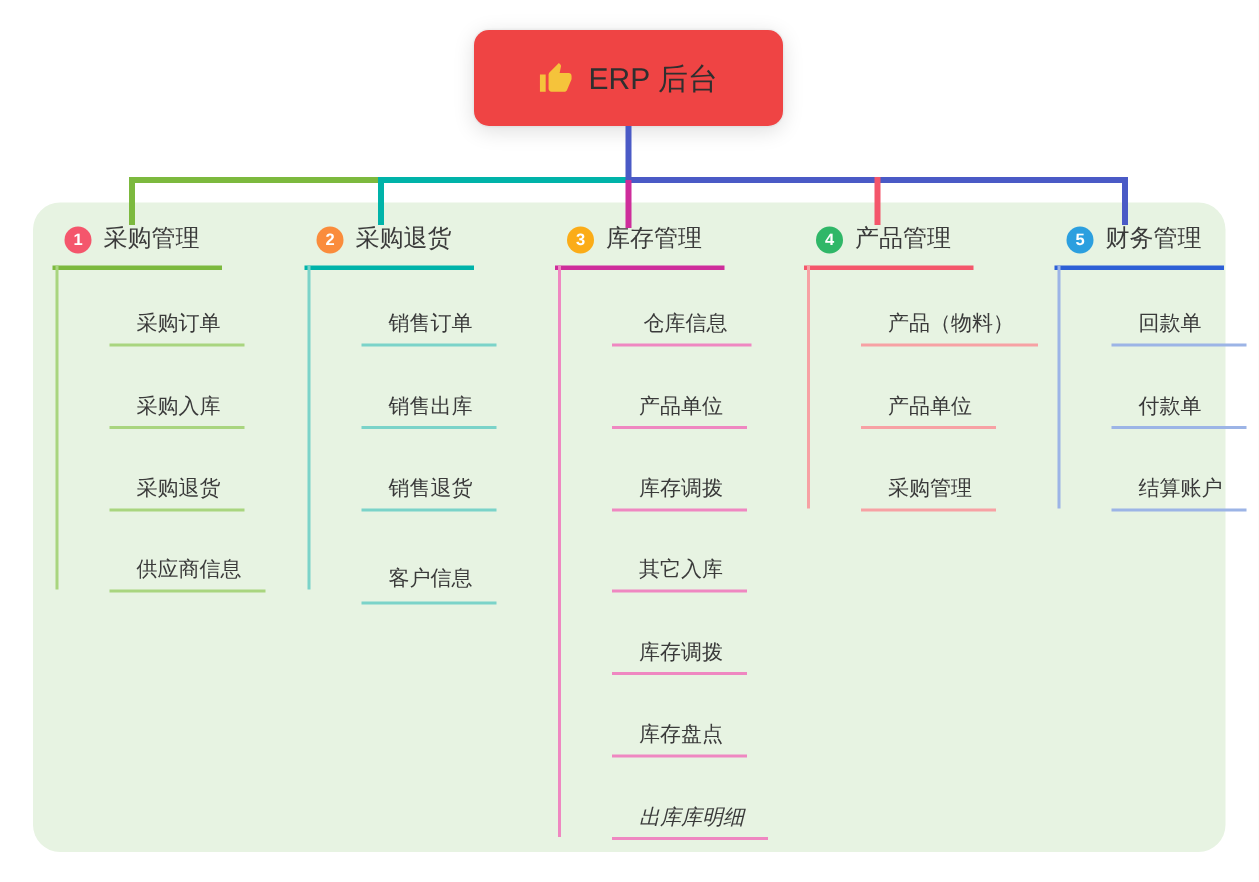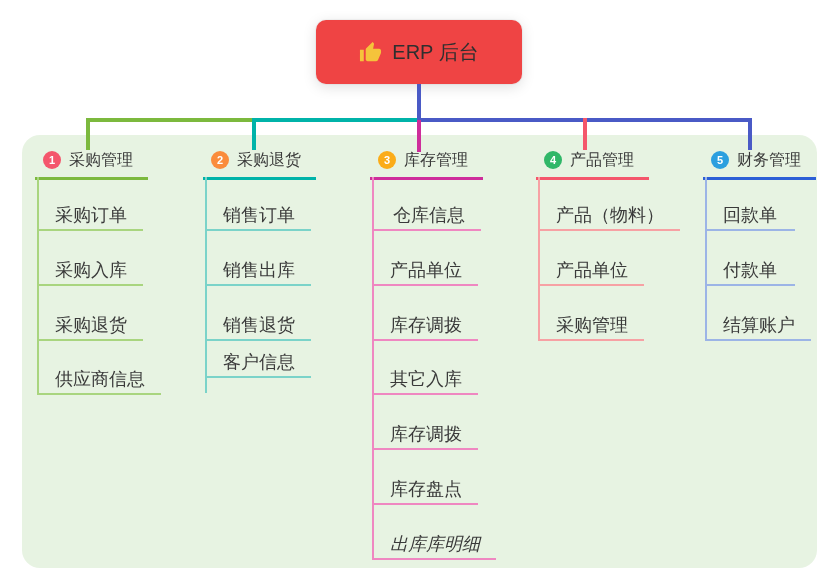--- a/index.html
+++ b/index.html
@@ -25,21 +25,21 @@
     border-bottom:3px solid; font-size:16px; font-weight:500; color:#3a3a3a;
     line-height:22px; white-space:nowrap; cursor:pointer; }
   .badge { width:18px; height:18px; border-radius:50%; flex:none;
     color:#ffffff; font-size:11px; font-weight:700;
     display:flex; align-items:center; justify-content:center; }
 
   .vline { position:absolute; width:2px; top:177px; }
 
   .child { position:absolute; box-sizing:border-box; min-width:90px;
     padding:0 16px 2px 18px; border-bottom:2px solid;
-    font-size:18px; line-height:24px; color:#3a3a3a; white-space:nowrap; cursor:pointer; }
+    font-size:14px; line-height:24px; color:#3a3a3a; white-space:nowrap; cursor:pointer;margin-left:36px; }
 </style>
 </head>
 <body>
 
 <div id="canvas">
   <div class="panel" id="panel" style="background: rgb(231, 243, 226);"></div>
 
   <div class="root-card">
     <span class="thumb">
       <svg width="23" height="23" viewBox="0 0 24 24" aria-hidden="true">
@@ -71,21 +71,21 @@
       <div class="child" style="left: 37px; top: 313px; border-bottom-color: rgb(169, 213, 127);">采购退货</div>
       <div class="child" style="left: 37px; top: 367px; border-bottom-color: rgb(169, 213, 127);">供应商信息</div>
       <div class="branch-header" style="left: 203px; border-bottom-color: rgb(0, 179, 169);">
         <div class="badge" style="background: rgb(250, 140, 60);">2</div>
         <div>采购退货</div>
       </div>
       <div class="vline" style="left: 205px; height: 216px; background: rgb(123, 211, 201);"></div>
       <div class="child" style="left: 205px; top: 203px; border-bottom-color: rgb(123, 211, 201);">销售订单</div>
       <div class="child" style="left: 205px; top: 258px; border-bottom-color: rgb(123, 211, 201); text-align: center;">销售出库</div>
       <div class="child" style="left: 205px; top: 313px; border-bottom-color: rgb(123, 211, 201);">销售退货</div>
-      <div class="child" style="left: 205px; top: 350px; border-bottom-color: rgb(123, 211, 201);">客户信息</div>
+      <div class="child" style="left: 205px; top: 375px; border-bottom-color: rgb(123, 211, 201); font-family: Liberation Mono, monospace;">客户信息</div>
       <div class="branch-header" style="left: 370px; border-bottom-color: rgb(206, 45, 155);">
         <div class="badge" style="background: rgb(251, 172, 24);">3</div>
         <div>库存管理</div>
       </div>
       <div class="vline" style="left: 372px; height: 381px; background: rgb(239, 135, 193);"></div>
       <div class="child" style="left: 372px; top: 203px; border-bottom-color: rgb(239, 135, 193); padding-left: 21px;">仓库信息</div>
       <div class="child" style="left: 372px; top: 258px; border-bottom-color: rgb(239, 135, 193);">产品单位</div>
       <div class="child" style="left: 372px; top: 313px; border-bottom-color: rgb(239, 135, 193);">库存调拨</div>
       <div class="child" style="left: 372px; top: 367px; border-bottom-color: rgb(239, 135, 193);">其它入库</div>
       <div class="child" style="left: 372px; top: 422px; border-bottom-color: rgb(239, 135, 193);">库存调拨</div>

